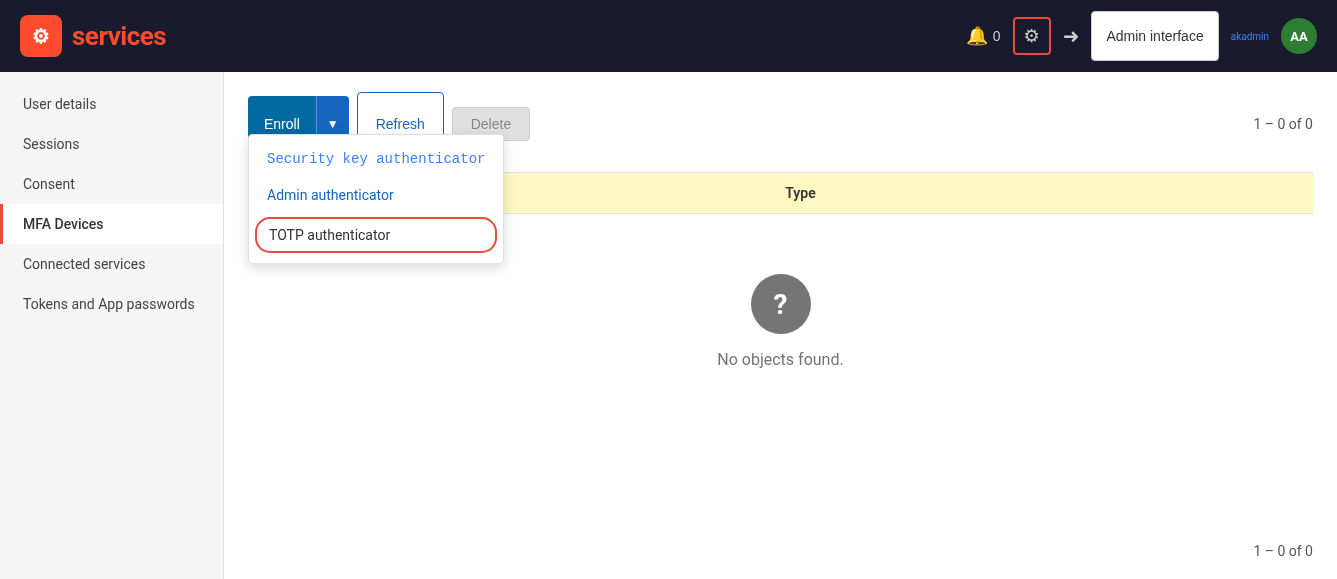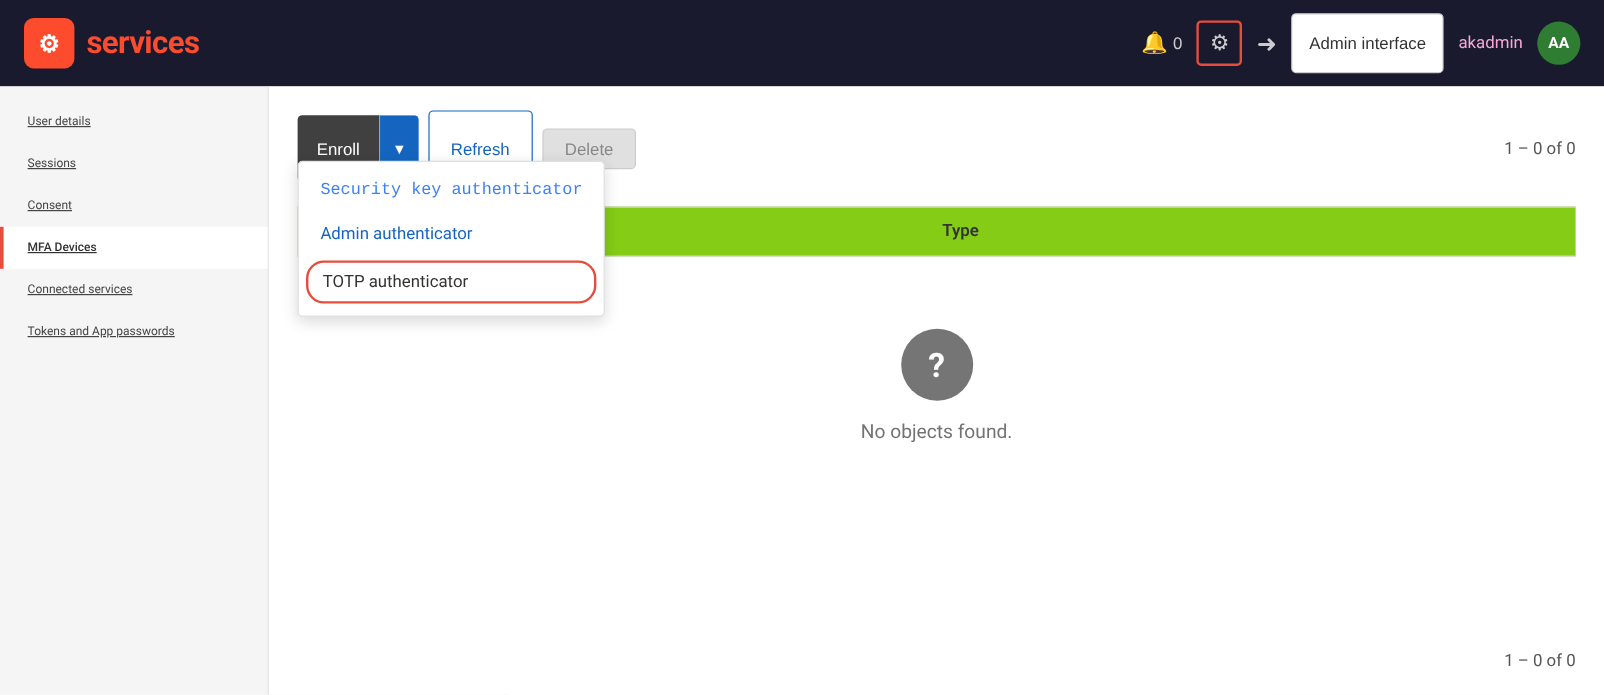--- a/index.html
+++ b/index.html
@@ -76,22 +76,22 @@
     .admin-interface-btn {
       background: white;
       border: 1px solid #ccc;
       border-radius: 4px;
       padding: 16px 14px;
       font-size: 14px;
       color: #333;
       cursor: pointer;
     }
     .username-text {
-      color: #f9a8d4;
-      font-size: 14px;
+      color: #3b82f6;
+      font-size: 10px;
     }
     .avatar {
       width: 36px;
       height: 36px;
       border-radius: 50%;
       background: #2e7d32;
       color: white;
       display: flex;
       align-items: center;
       justify-content: center;
@@ -108,25 +108,24 @@
     
     .sidebar {
       width: 224px;
       background: #f5f5f5;
       border-right: 1px solid #e0e0e0;
       padding: 12px 0;
       flex-shrink: 0;
     }
     .sidebar-item {
       padding: 12px 20px;
-      font-size: 10px;
+      font-size: 14px;
       color: #444;
       cursor: pointer;
       border-left: 3px solid transparent;
-      text-decoration: underline;
     }
     .sidebar-item.active {
       border-left: 3px solid #e74c3c;
       background: white;
       font-weight: 500;
       color: #333;
     }
 
     
     .main {
@@ -143,21 +142,21 @@
       align-items: center;
       gap: 8px;
       margin-bottom: 16px;
       position: relative;
     }
     .enroll-btn-group {
       display: flex;
       align-items: stretch;
     }
     .enroll-main {
-      background: #404040;
+      background: #0369a1;
       color: white;
       border: none;
       padding: 20px 16px;
       font-size: 14px;
       cursor: pointer;
       border-radius: 4px 0 0 4px;
     }
     .enroll-dropdown {
       background: #1565c0;
       color: white;
@@ -221,21 +220,21 @@
     .dropdown-item.security { color: #3b82f6; font-family: Liberation Mono, monospace; }
     .dropdown-item.static { color: #1565c0; }
 
     
     .table-header {
       display: flex;
       align-items: center;
       border-top: 1px solid #e0e0e0;
       border-bottom: 1px solid #e0e0e0;
       padding: 10px 16px;
-      background: #84cc16;
+      background: #fef9c3;
     }
     .col-check { width: 40px; }
     .col-type {
       flex: 1;
       font-size: 14px;
       font-weight: 600;
       color: #333;
       text-align: center;
     }
 

